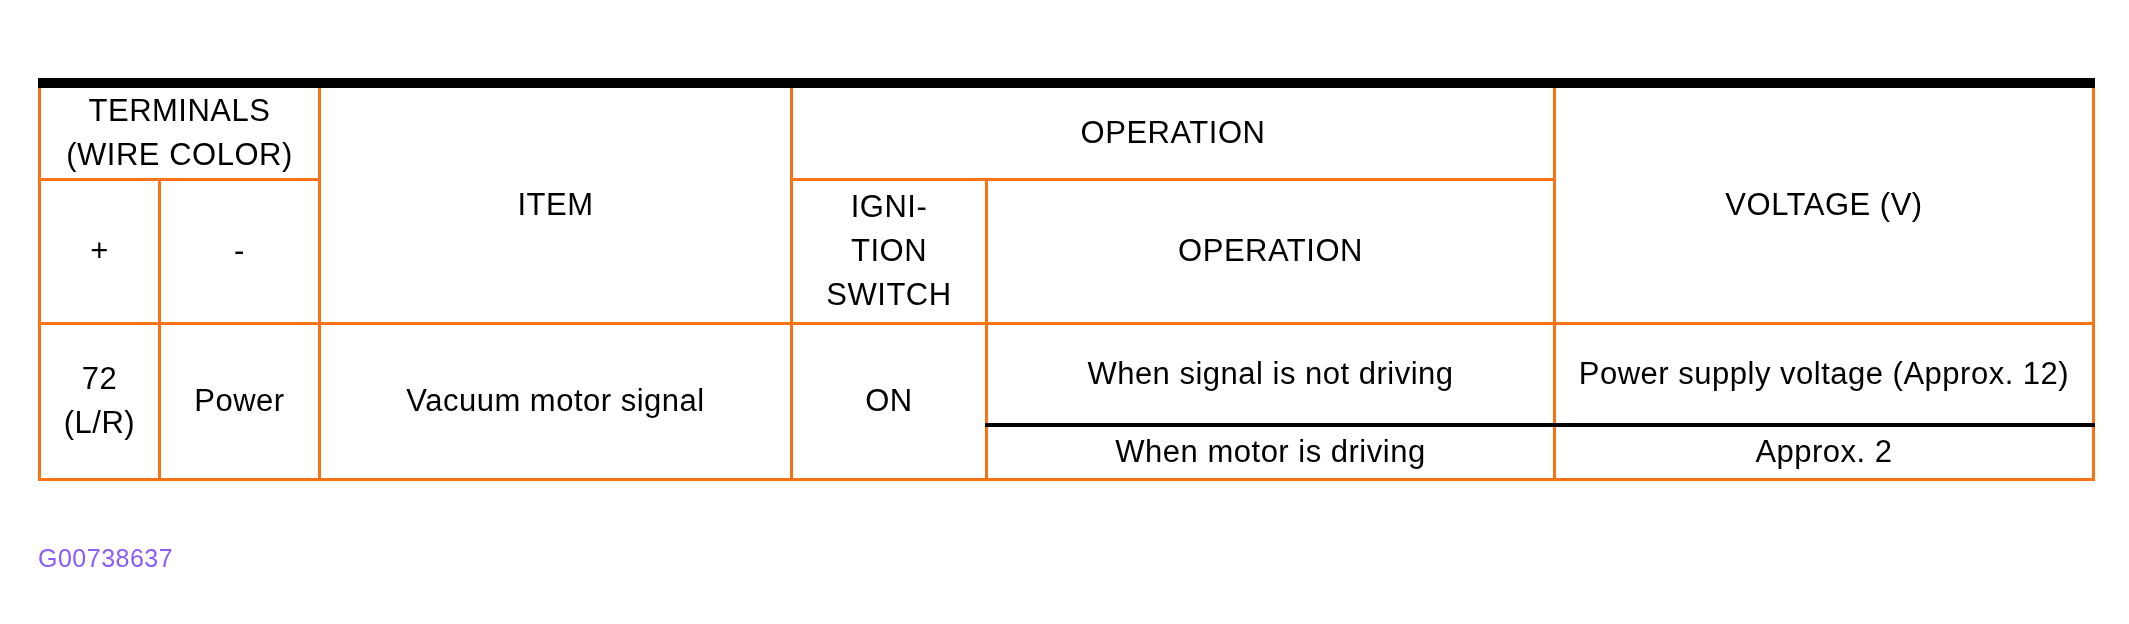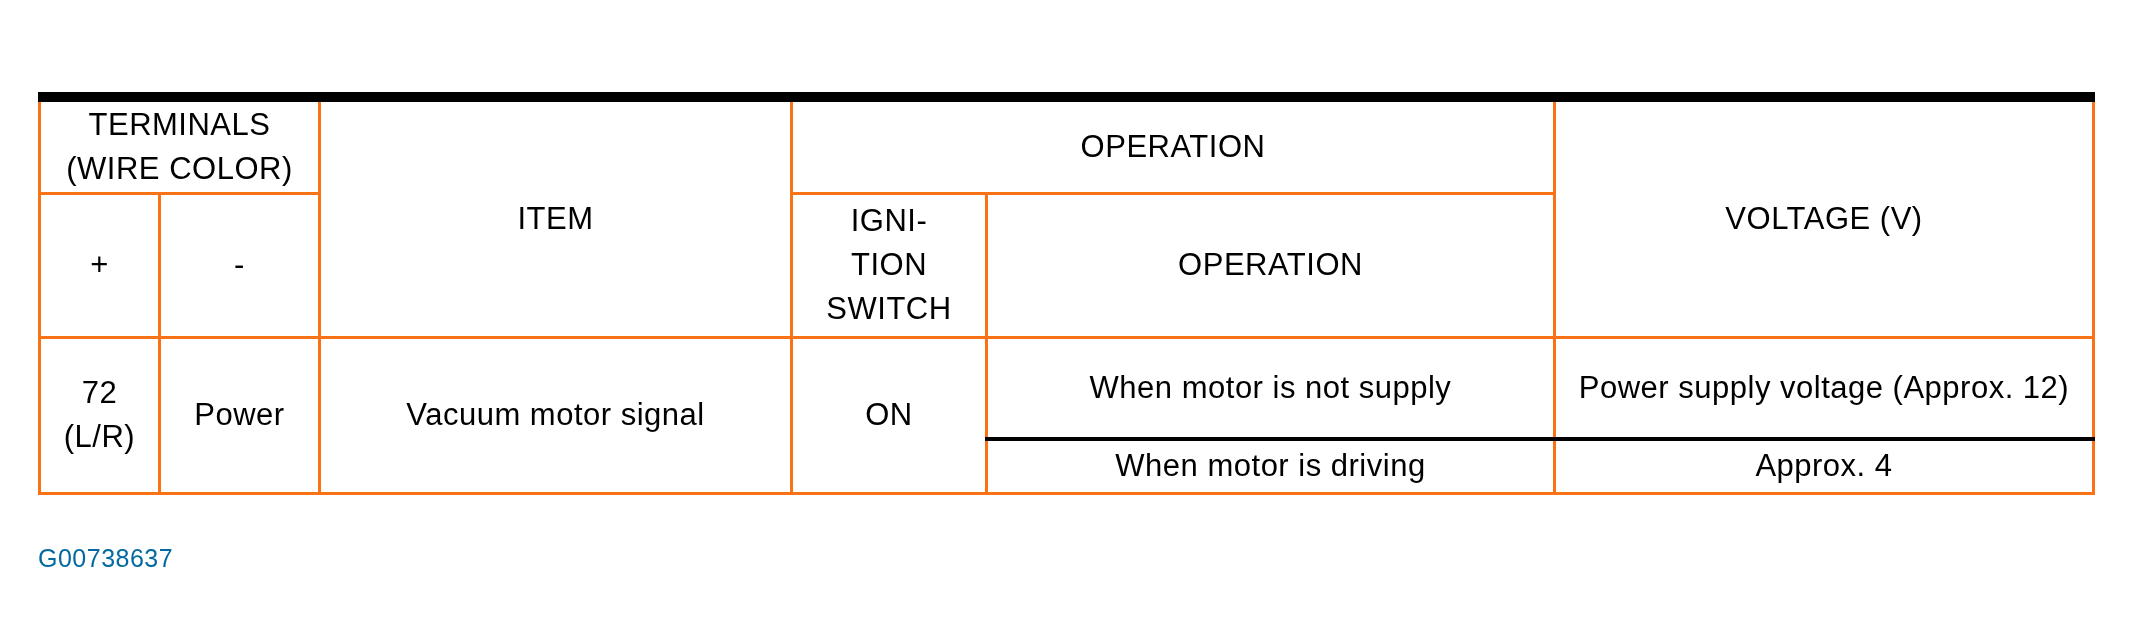--- a/index.html
+++ b/index.html
@@ -12,21 +12,21 @@
     width: 2129px;
     height: 624px;
     background: #ffffff;
     font-family: "Liberation Sans", sans-serif;
     color: #000000;
     overflow: hidden;
   }
   table.voltage-table {
     position: absolute;
     left: 38px;
-    top: 92px;
+    top: 78px;
     border-collapse: collapse;
     table-layout: fixed;
     padding-left: 39px;
   }
   table.voltage-table td {
     border: 3px solid #f97316;
     text-align: center;
     vertical-align: middle;
     font-size: 31px;
     line-height: 1.42;
@@ -57,21 +57,21 @@
   .ln { display: block; }
   
   td.voltage-cell { padding: 0 44px; }
   td.operation-cell { padding: 0 10px; }
   .figure-id {
     position: absolute;
     left: 38px;
     top: 544px;
     font-size: 25px;
     letter-spacing: 0.5px;
-    color: #0369a1;
+    color: #8b5cf6;
   }
 </style>
 </head>
 <body>
 
 <div class="scan-page">
 
   <table class="voltage-table">
     <colgroup>
       <col class="c-plus">
@@ -105,26 +105,26 @@
     </tr>
 
     <tr class="r3">
       <td rowspan="2" class="bb c-left">
         <span class="ln">72</span>
         <span class="ln">(L/R)</span>
       </td>
       <td rowspan="2" class="bb">Power</td>
       <td rowspan="2" class="bb">Vacuum motor signal</td>
       <td rowspan="2" class="bb">ON</td>
-      <td class="operation-cell">When motor is not supply</td>
+      <td class="operation-cell">When signal is not driving</td>
       <td class="voltage-cell c-right">Power supply voltage (Approx. 12)</td>
     </tr>
 
     <tr class="r4">
       <td class="bb operation-cell">When motor is driving</td>
-      <td class="bb voltage-cell c-right">Approx. 4</td>
+      <td class="bb voltage-cell c-right">Approx. 2</td>
     </tr>
   </tbody>
     </table>
 
   <div class="figure-id">G00738637</div>
 
 </div>
 
 </body></html>

